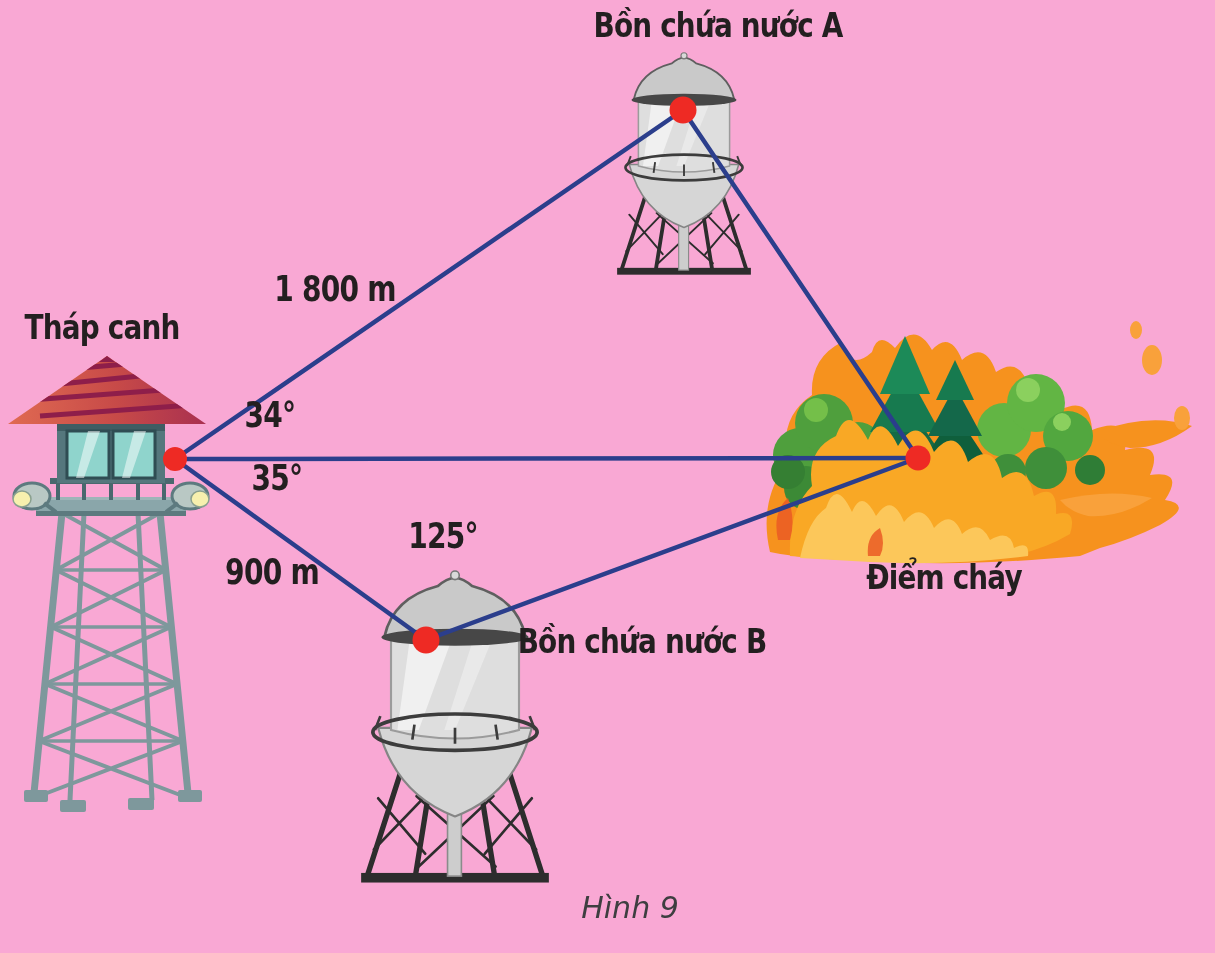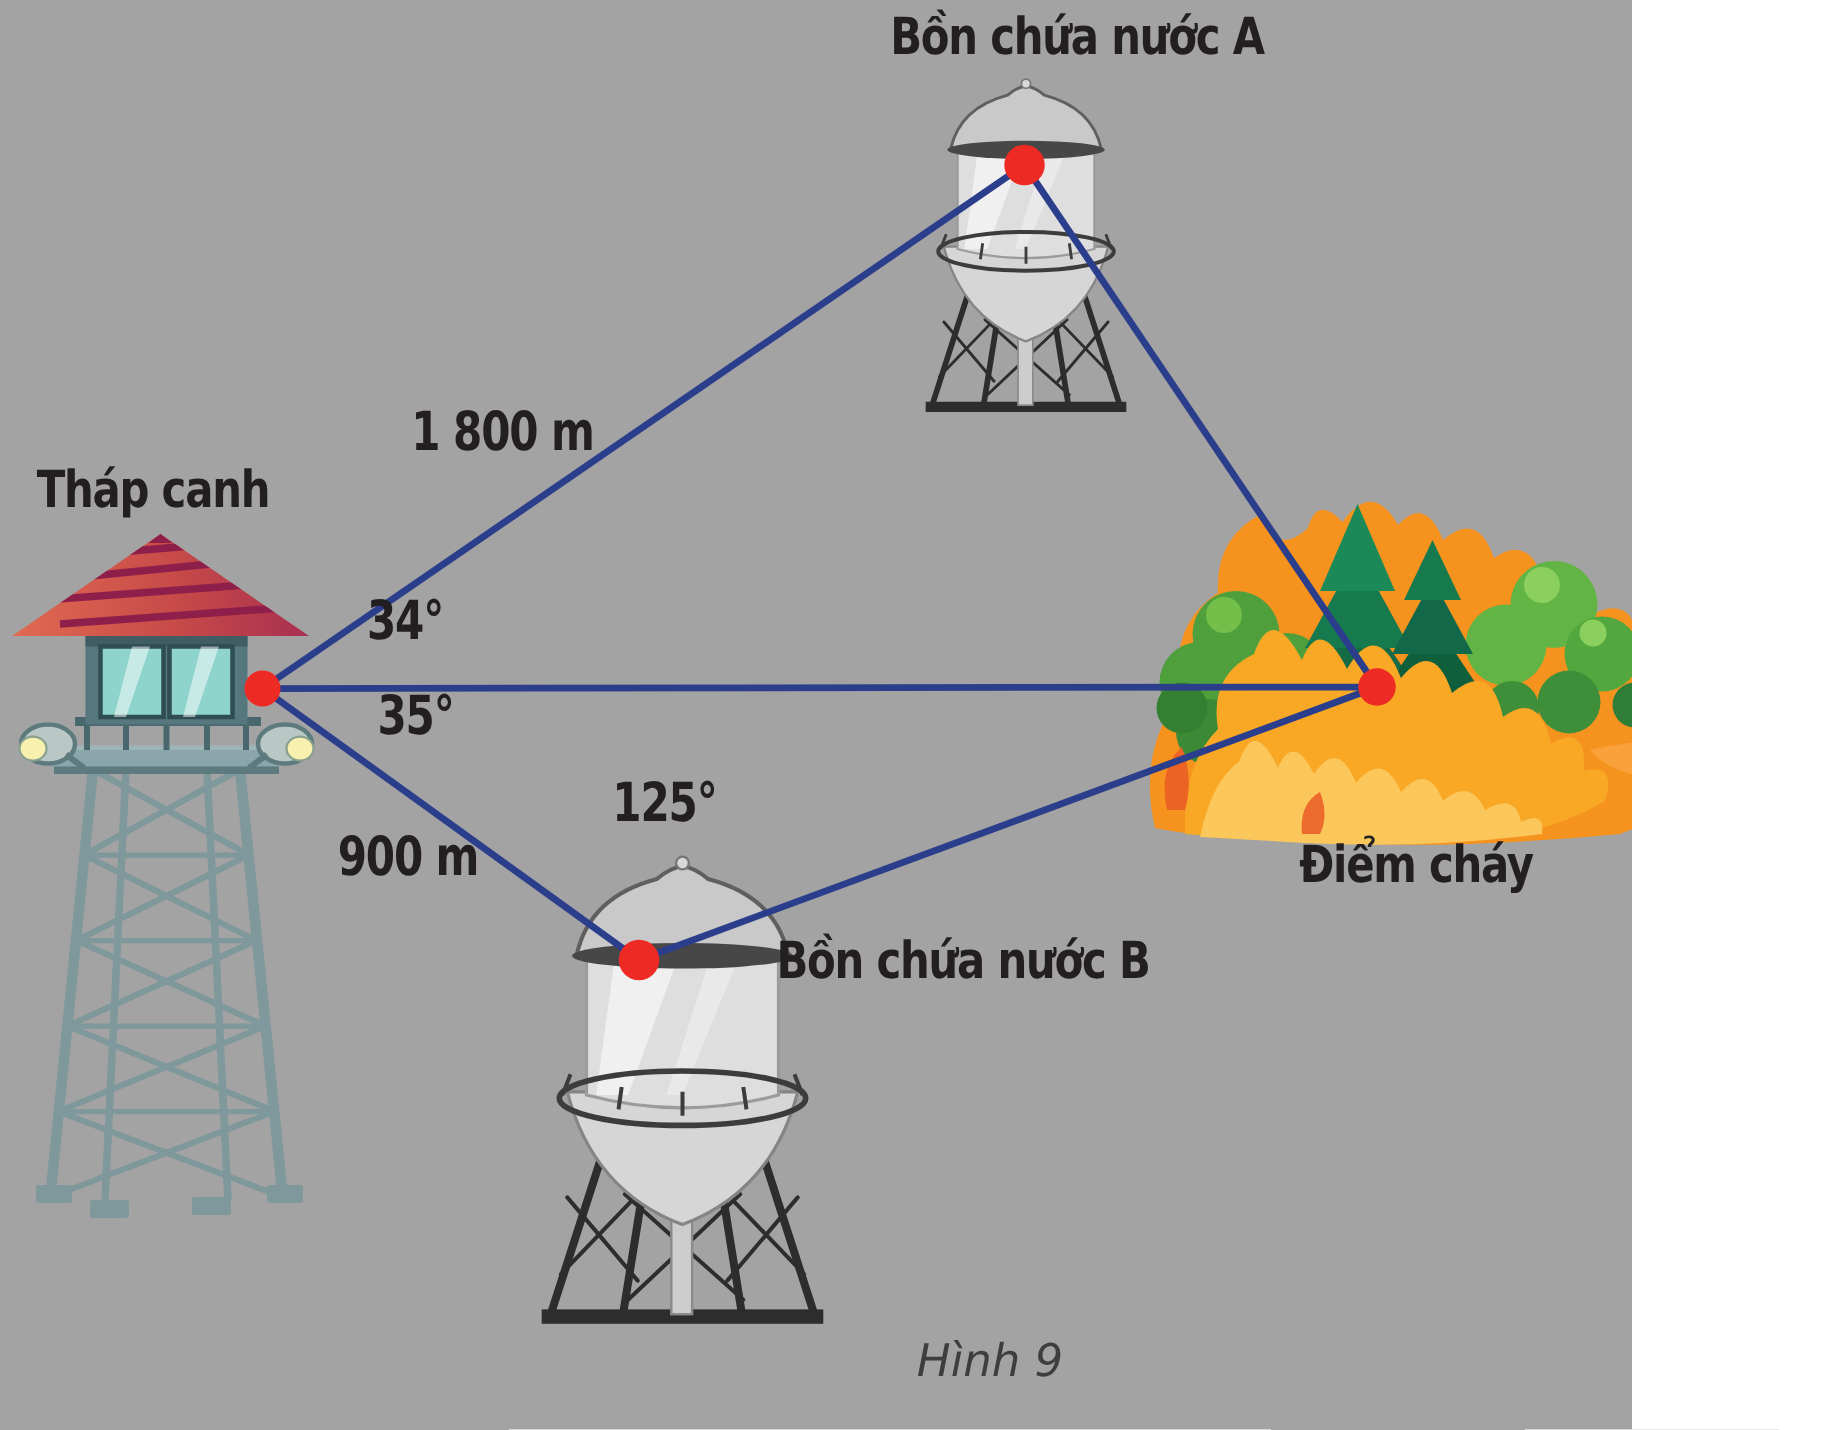--- a/index.html
+++ b/index.html
@@ -1,17 +1,17 @@
 <!DOCTYPE html>
 <html><head>
 <meta charset="utf-8">
 <style>
   html,body{margin:0;padding:0;background:#ffffff;}
   .stage{
-    position:relative;width:1088px;height:953px;background:#a3a3a3;overflow:hidden;
+    position:relative;width:1215px;height:953px;background:#f9a8d4;overflow:hidden;
     font-family:"DejaVu Sans","Liberation Sans",sans-serif;
   }
   .stage svg.scene{position:absolute;left:0;top:0;}
   .lbl{
     position:absolute;white-space:nowrap;line-height:1;
     color:#231f20;font-weight:700;letter-spacing:-1px;
     transform:translateX(-50%) scaleX(0.82);
   }
   .lbl.name{font-size:34px;}
   .lbl.num{font-size:36px;transform:translateX(-50%) scaleX(0.78);}
@@ -211,14 +211,14 @@
   <div class="lbl num" style="left:277px;top:460px">35°</div>
 
   <div class="lbl num" style="left:272px;top:554px">900 m</div>
 
   <div class="lbl num" style="left:443px;top:518px">125°</div>
 
   <div class="lbl name" style="left:642px;top:624px">Bồn chứa nước B</div>
 
   <div class="lbl name" style="left:944px;top:560px">Điểm cháy</div>
 
-  <div class="lbl caption" style="left:660px;top:893px">Hình 9</div>
+  <div class="lbl caption" style="left:630px;top:893px">Hình 9</div>
 </div>
 
 </body></html>

